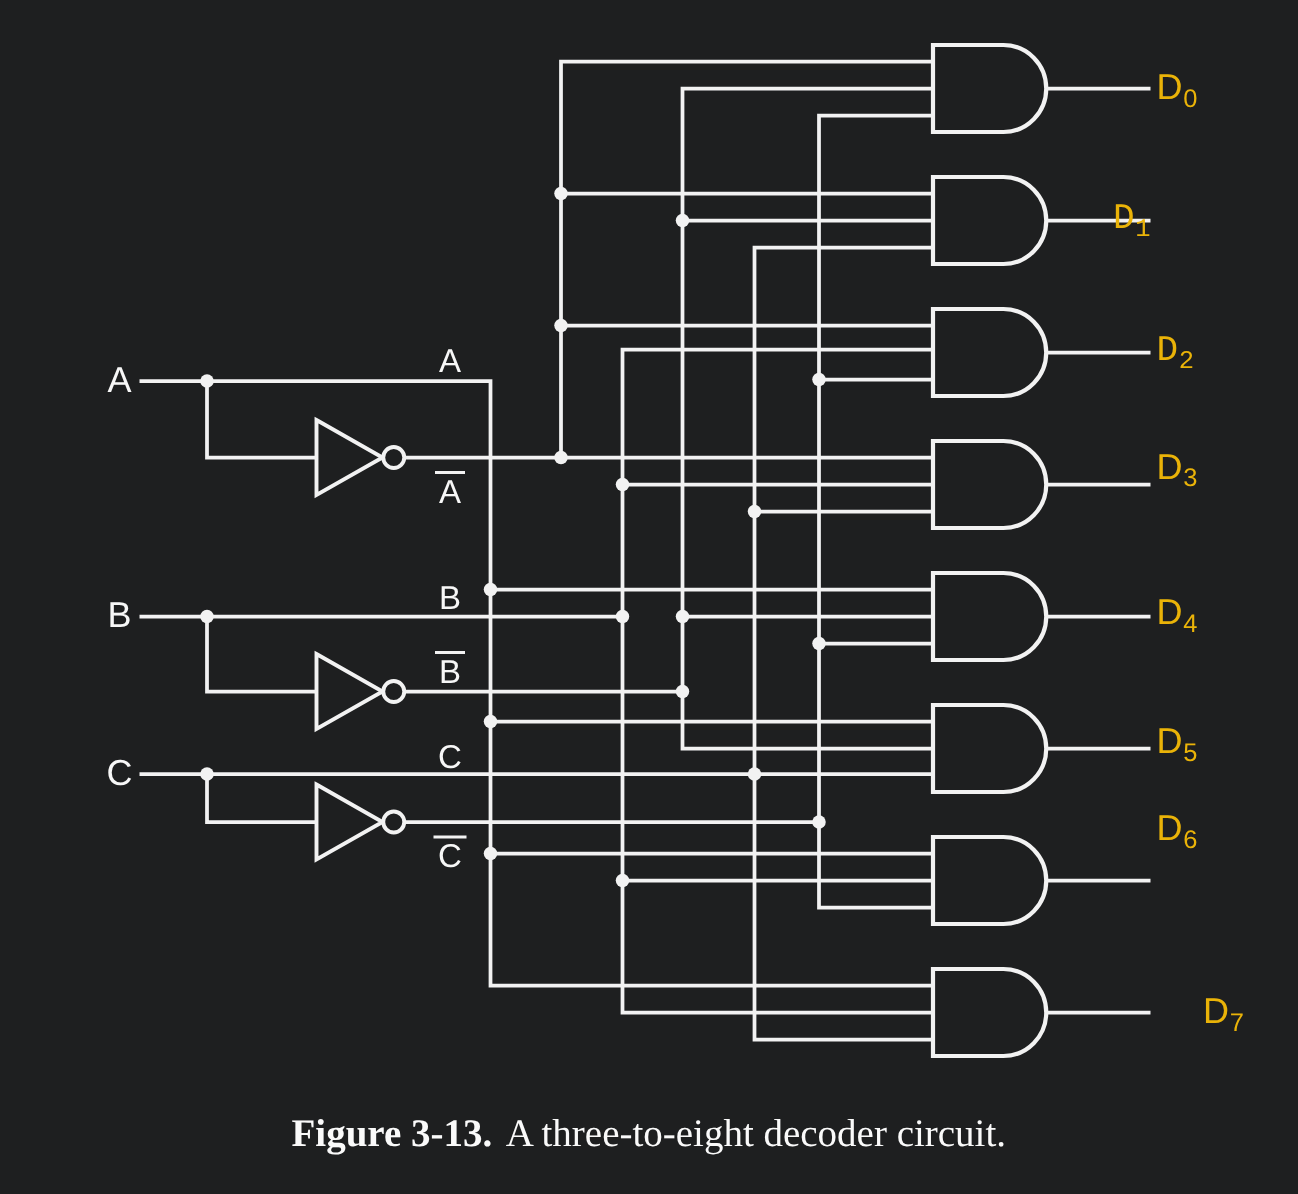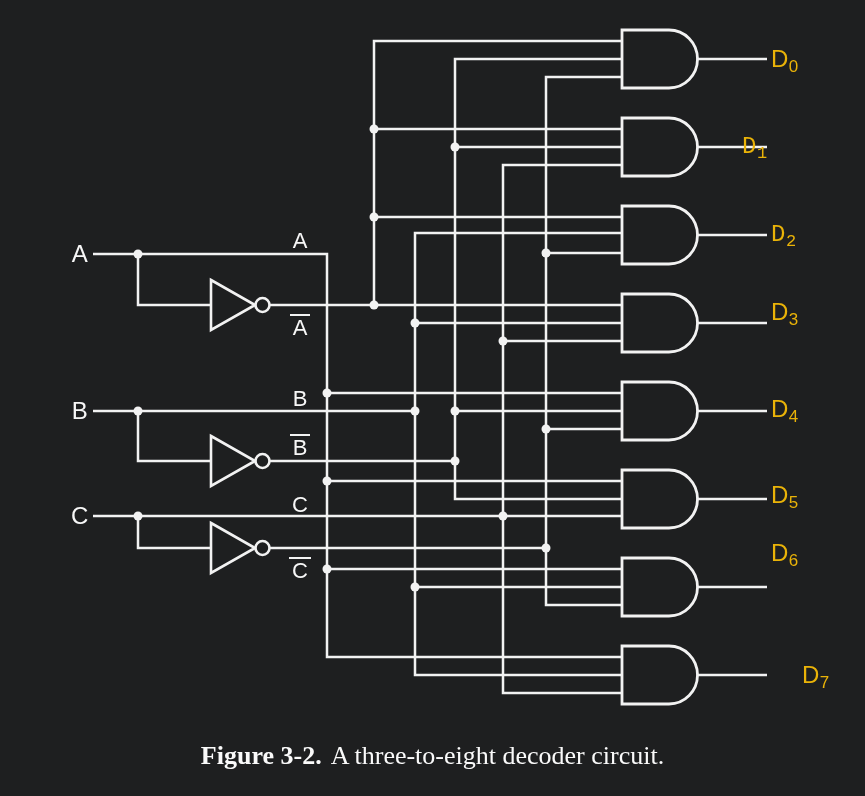--- a/index.html
+++ b/index.html
@@ -143,16 +143,16 @@
   <div class="out-lbl" style="left:771px;top:43px;"><span>D</span><span class="sub">0</span></div>
   <div class="out-lbl" style="left:742px;top:131px;font-family:Liberation Mono, monospace;"><span>D</span><span class="sub">1</span></div>
   <div class="out-lbl" style="left:771px;top:219px;font-family:Liberation Mono, monospace;"><span>D</span><span class="sub">2</span></div>
   <div class="out-lbl" style="left:771px;top:296px;"><span>D</span><span class="sub">3</span></div>
   <div class="out-lbl" style="left:771px;top:393px;"><span>D</span><span class="sub">4</span></div>
   <div class="out-lbl" style="left:771px;top:479px;"><span>D</span><span class="sub">5</span></div>
   <div class="out-lbl" style="left:771px;top:537px;"><span>D</span><span class="sub">6</span></div>
   <div class="out-lbl" style="left:771px;top:659px;margin-left:31px;"><span>D</span><span class="sub">7</span></div>
 
   <div class="caption">
-    <span class="fig">Figure 3-2.</span><span class="txt">A three-to-eight decoder circuit.</span>
+    <span class="fig">Figure 3-13.</span><span class="txt">A three-to-eight decoder circuit.</span>
   </div>
 
 </div>
 
 </body></html>

